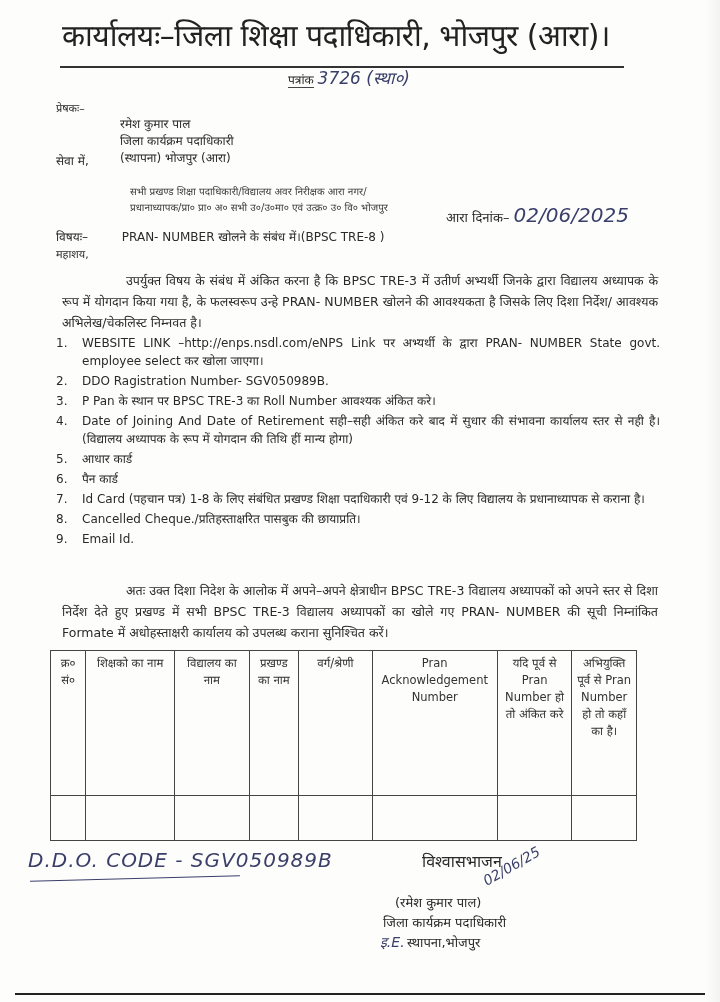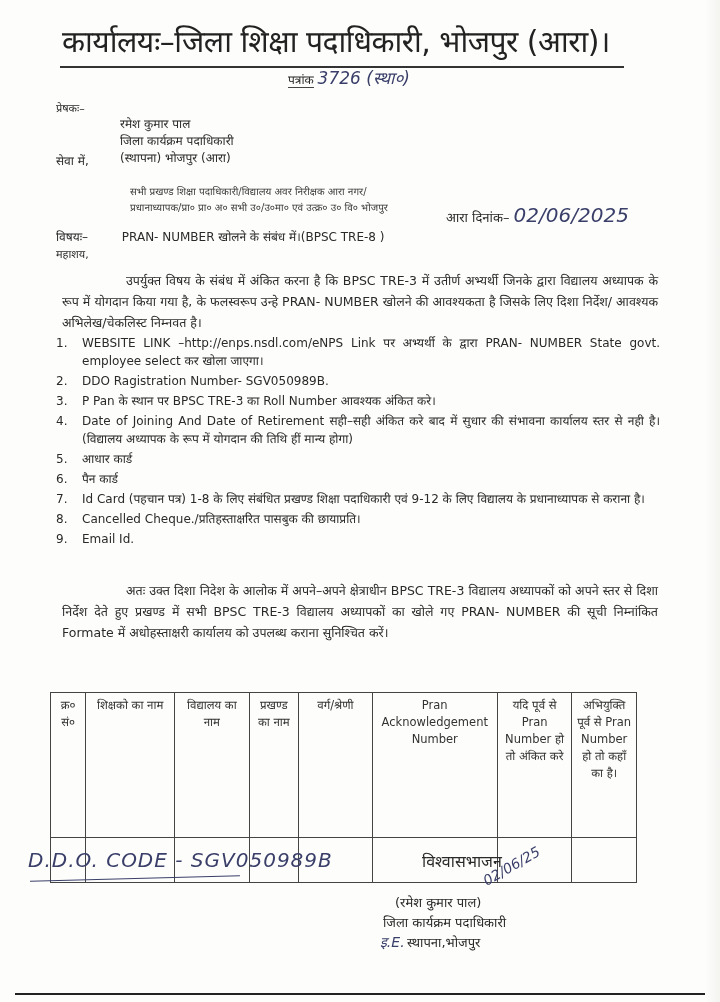--- a/index.html
+++ b/index.html
@@ -2,21 +2,21 @@
 <html><head>
 <meta charset="utf-8">
 <style>
   html, body { margin:0; padding:0; }
   body {
     width:720px; height:1002px; background:#fdfdfb; position:relative; overflow:hidden;
     font-family:"DejaVu Sans", sans-serif; color:#2a2a2a;
   }
   .abs { position:absolute; }
   .title {
-    left:62px; top:20px; font-size:30px; font-family:"DejaVu Sans", sans-serif; color:#222;
+    left:62px; top:14px; font-size:30px; font-family:"DejaVu Sans", sans-serif; color:#222;
     white-space:nowrap; letter-spacing:-0.5px;
   }
   .title-rule { left:60px; top:66px; width:564px; height:2px; background:#333; }
   .patrank { left:288px; top:66px; font-size:12px; white-space:nowrap; }
   .patrank .lbl { border-bottom:1px solid #444; }
   .hand { font-family:"DejaVu Sans", sans-serif; font-style:italic; color:#3a3f6a; }
   .patrank .num { font-size:17px; }
   .sender-label { left:56px; top:100px; font-size:11px; }
   .sender { left:120px; top:116px; font-size:12px; line-height:17px; }
   .sewa { left:56px; top:152px; font-size:12px; }
@@ -28,21 +28,21 @@
   .mahashay { left:56px; top:246px; font-size:11px; }
   .para { left:62px; width:596px; font-size:12.5px; line-height:21px; text-align:justify; }
   .para1 { top:270px; text-indent:64px; }
   .list { left:56px; top:334px; width:604px; font-size:12px; line-height:18px; margin:0; padding:0; list-style:none; }
   .list li { display:flex; margin-bottom:2px; }
   .list li .n { width:26px; flex:none; }
   .list li .t { flex:1; text-align:justify; }
   .list li.sm .t { font-size:10px; }
   .para2 { top:580px; text-indent:64px; }
   table.fmt {
-    left:50px; top:692px; width:587px; border-collapse:collapse; font-size:11.5px; color:#333;
+    left:50px; top:650px; width:587px; border-collapse:collapse; font-size:11.5px; color:#333;
   }
   table.fmt th, table.fmt td { border:1.3px solid #444; vertical-align:top; text-align:center; font-weight:normal; padding:4px 3px; line-height:17px; }
   table.fmt th { height:136px; }
   table.fmt td { height:36px; }
   .ddo { left:28px; top:848px; font-size:20px; white-space:nowrap; letter-spacing:1px; }
   .ddo-rule { left:30px; top:878px; width:210px; border-bottom:1.5px solid #3a3f6a; transform:rotate(-1.5deg); }
   .vishwas { left:422px; top:850px; font-size:16px; }
   .sign-block { left:383px; top:893px; font-size:13px; line-height:20px; }
   .sign-block .l1 { padding-left:12px; }
   .signature { left:480px; top:858px; font-size:14px; transform:rotate(-30deg); }

